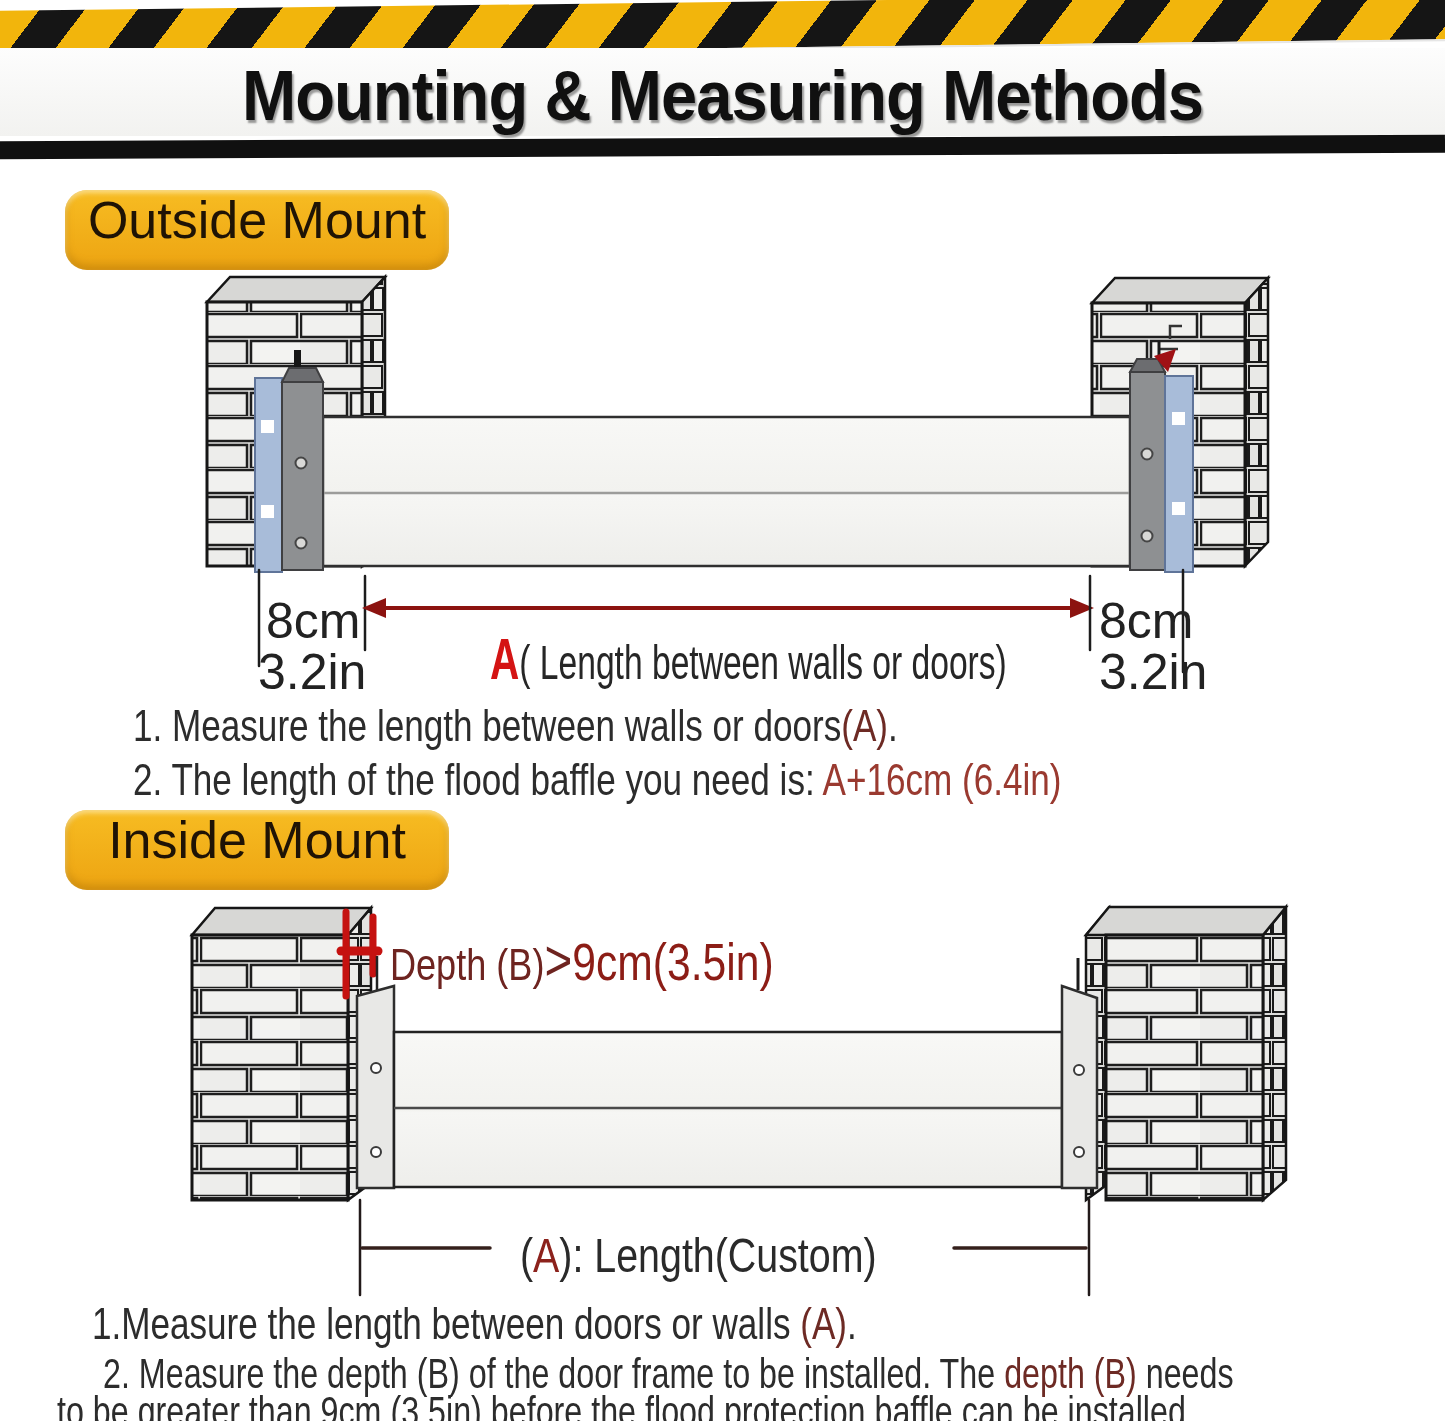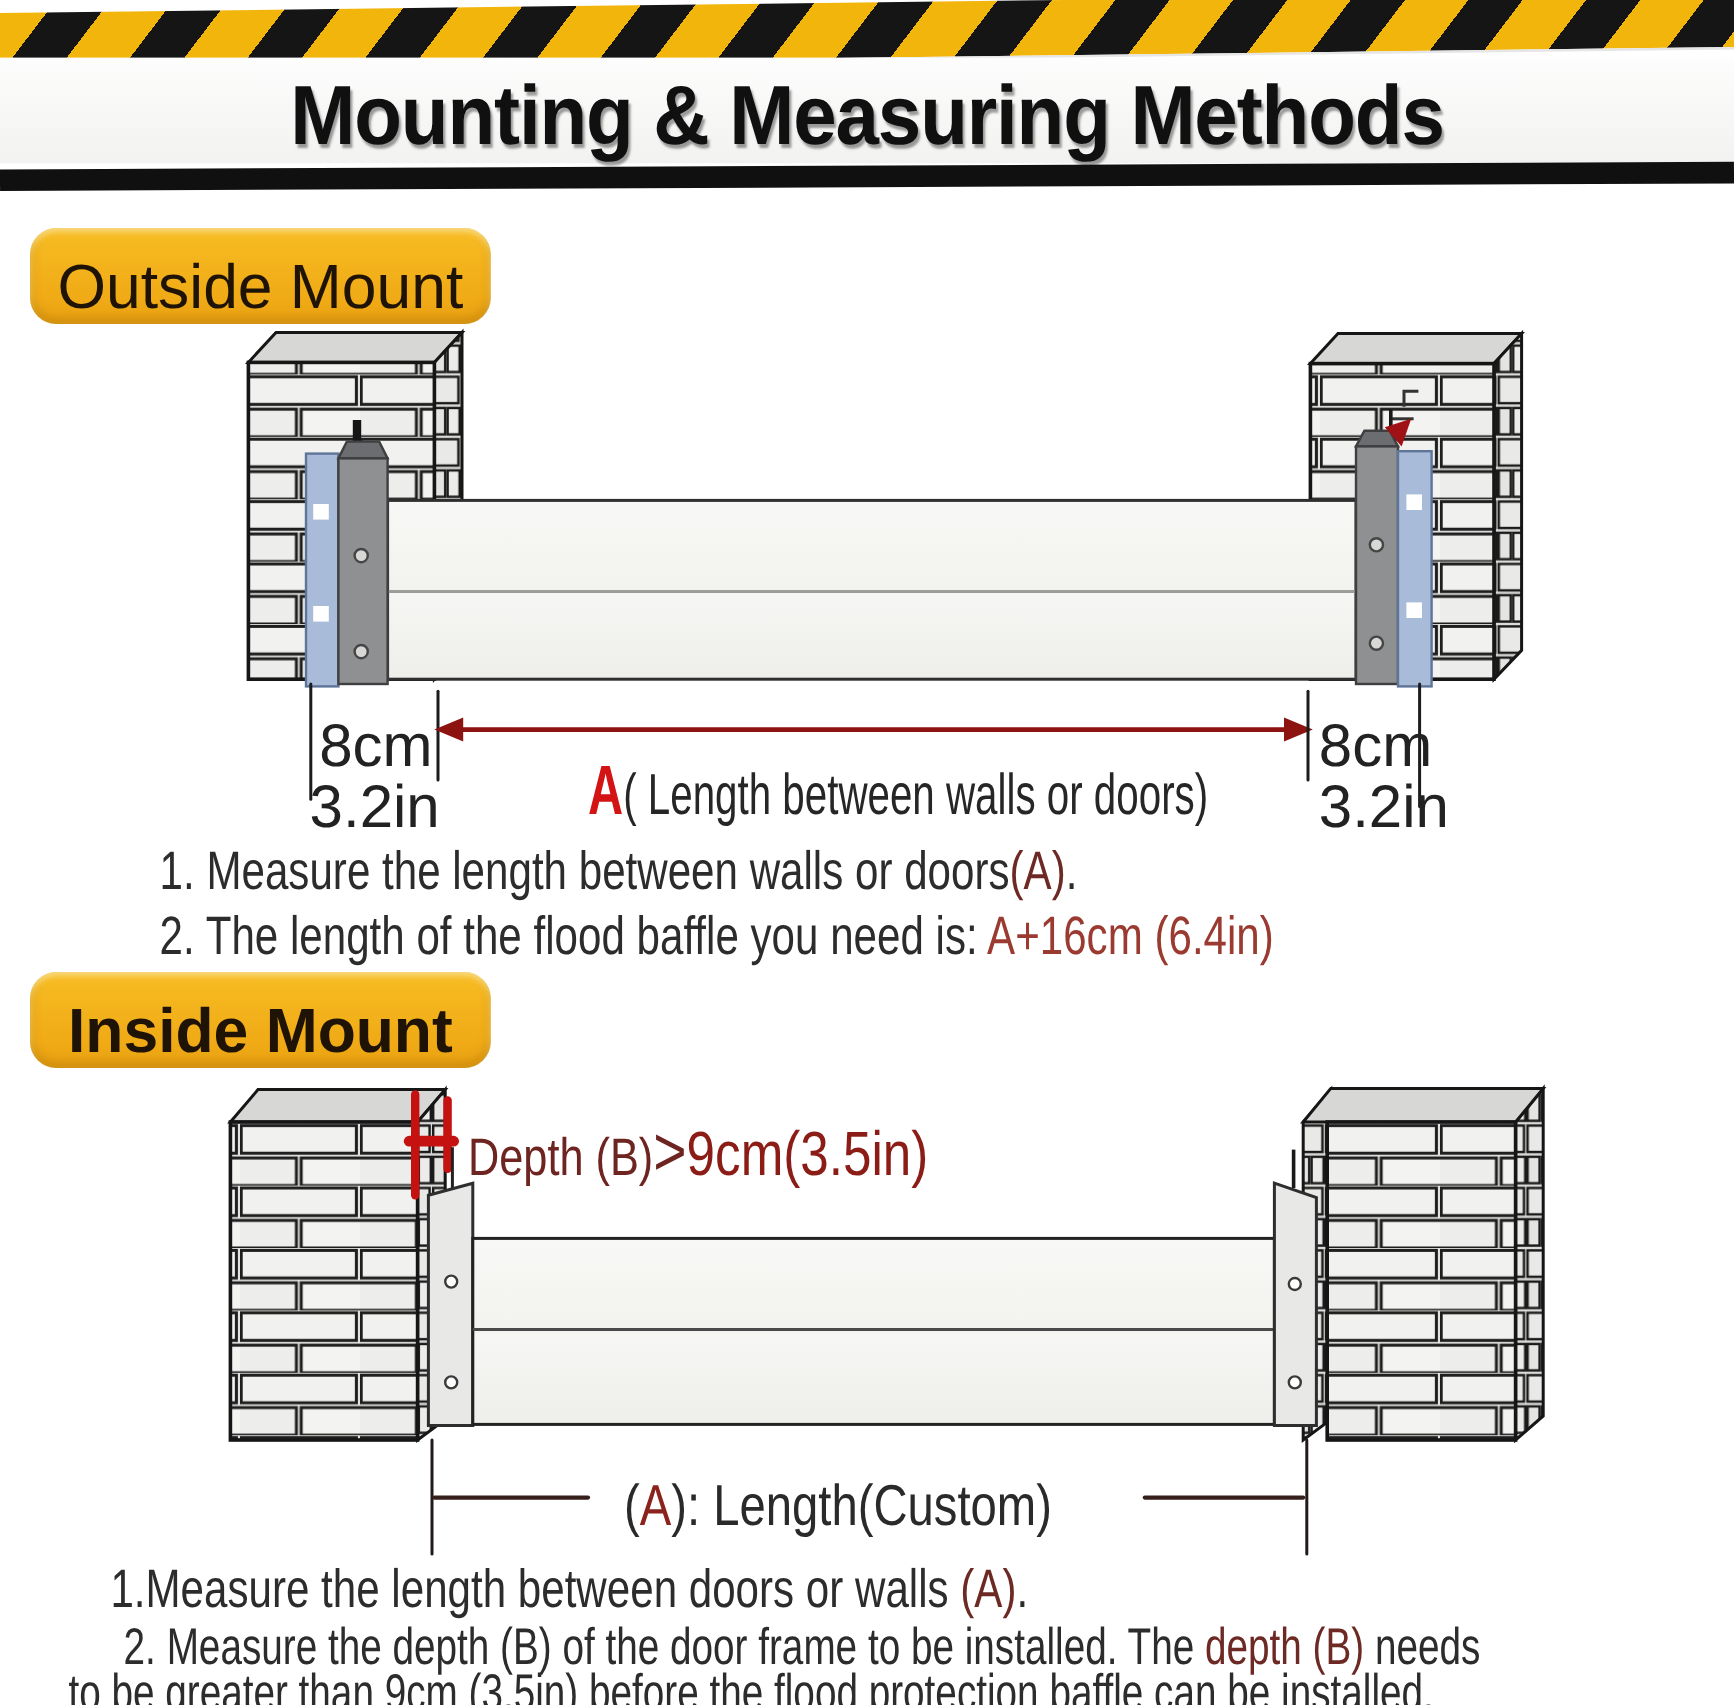--- a/index.html
+++ b/index.html
@@ -31,25 +31,25 @@
   .header-bar{
     left:0;top:138px;width:1445px;height:18px;background:#101010;
     transform:rotate(-0.25deg);
   }
 
   
   .badge{
     width:384px;height:80px;border-radius:22px;
     background:linear-gradient(180deg,#f7bc22,#eda412);
     box-shadow:inset 0 -5px 9px rgba(150,95,0,.35), inset 0 3px 5px rgba(255,235,170,.8);
-    display:flex;align-items:flex-end;justify-content:center;
-    font-size:52px;color:#1f1305;
+    display:flex;align-items:flex-start;justify-content:center;
+    font-size:52px;color:#1f1305;margin-left:40px;
   }
   .badge-outside{left:25px;top:190px;}
-  .badge-inside{left:25px;top:810px;font-weight:bold;}
+  .badge-inside{left:25px;top:810px;}
 
   
   .meas{font-size:50px;color:#222222;}
   .s70{transform:scaleX(0.70);transform-origin:0 50%;}
   .s75{transform:scaleX(0.75);transform-origin:0 50%;}
   .s78{transform:scaleX(0.78);transform-origin:0 50%;}
   .s82{transform:scaleX(0.82);transform-origin:0 50%;}
   .baseline{display:flex;align-items:baseline;}
 
   .arrow-label{left:490px;top:625px;}

